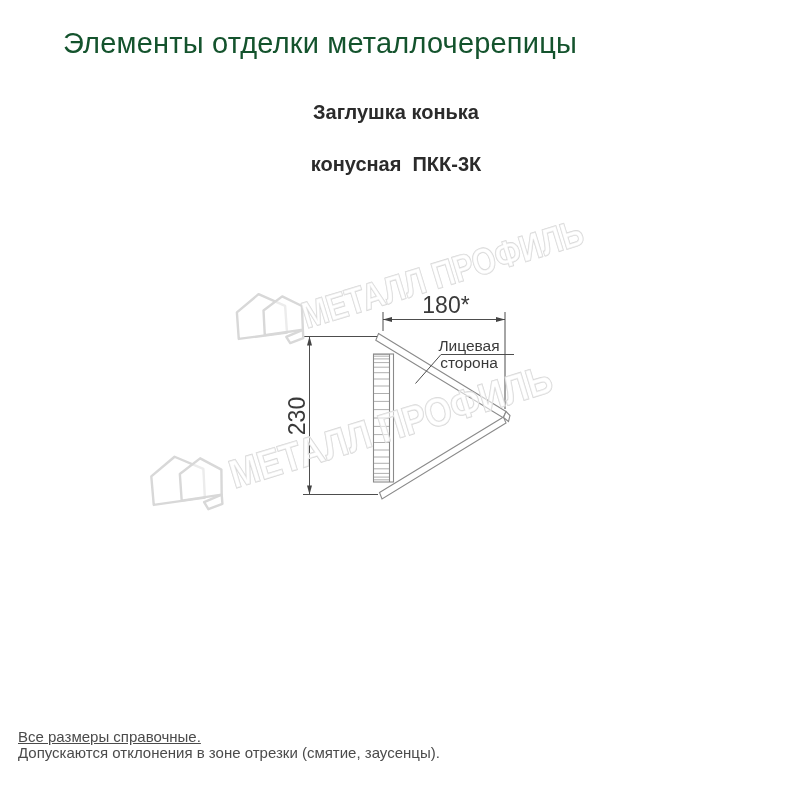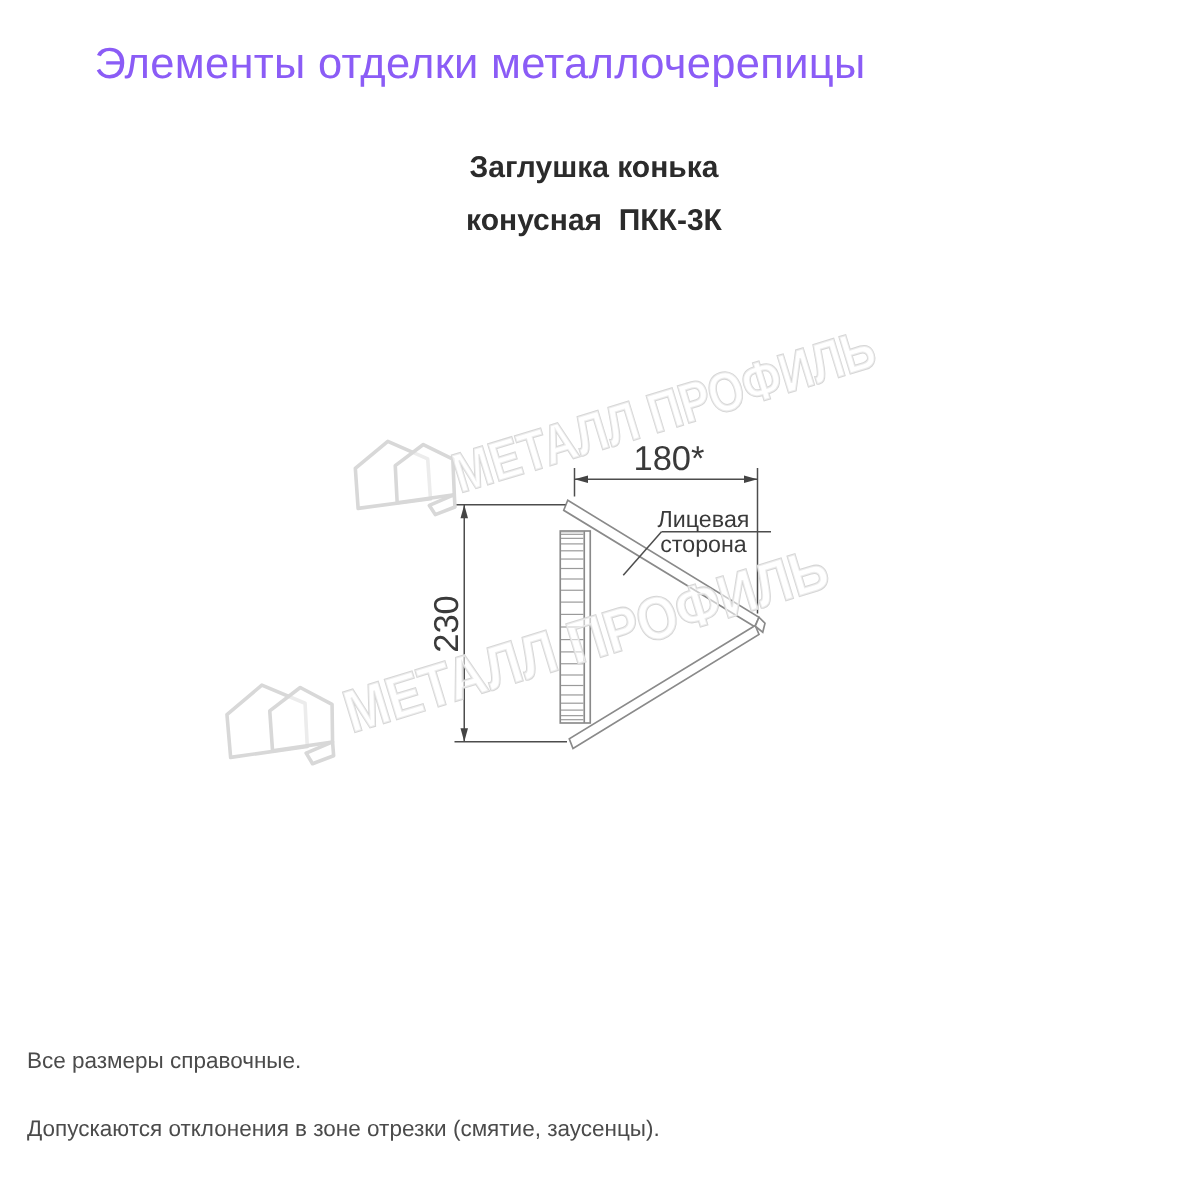--- a/index.html
+++ b/index.html
@@ -2,31 +2,31 @@
 <html><head>
 <meta charset="utf-8">
 <style>
   html,body{margin:0;padding:0;}
   body{
     width:800px;height:800px;position:relative;background:#ffffff;
     font-family:"Liberation Sans", sans-serif;overflow:hidden;
   }
   .page-title{
     position:absolute;top:27px;left:0;width:640px;text-align:center;
-    font-size:29px;font-weight:400;color:#8b5cf6;letter-spacing:0.2px;
+    font-size:29px;font-weight:400;color:#14532d;letter-spacing:0.2px;
   }
   .subtitle{
     position:absolute;top:100px;left:0;width:792px;text-align:center;
     color:#2b2b2b;font-weight:bold;font-size:20px;line-height:24px;
   }
-  .subtitle .line3{margin-top:11px;white-space:pre;}
+  .subtitle .line3{margin-top:28px;white-space:pre;}
   .footnote{
     position:absolute;left:18px;color:#4b4b4b;font-size:15px;
   }
-  .fn1{top:699px;}
+  .fn1{top:728px;text-decoration:underline;}
   .fn2{top:744px;}
   svg text{font-family:"Liberation Sans", sans-serif;}
   .dim-text{fill:#3a3a3a;font-size:23px;}
   .callout-text{fill:#3a3a3a;font-size:15.5px;}
   .wm-text{
     font-size:37px;font-weight:bold;
     fill:rgba(255,255,255,0.55);stroke:#d6d6d6;stroke-width:1.4;
     paint-order:stroke;
   }
   .wm-logo{fill:rgba(255,255,255,0.5);stroke:#d8d8d8;stroke-width:2.4;stroke-linejoin:round;}

